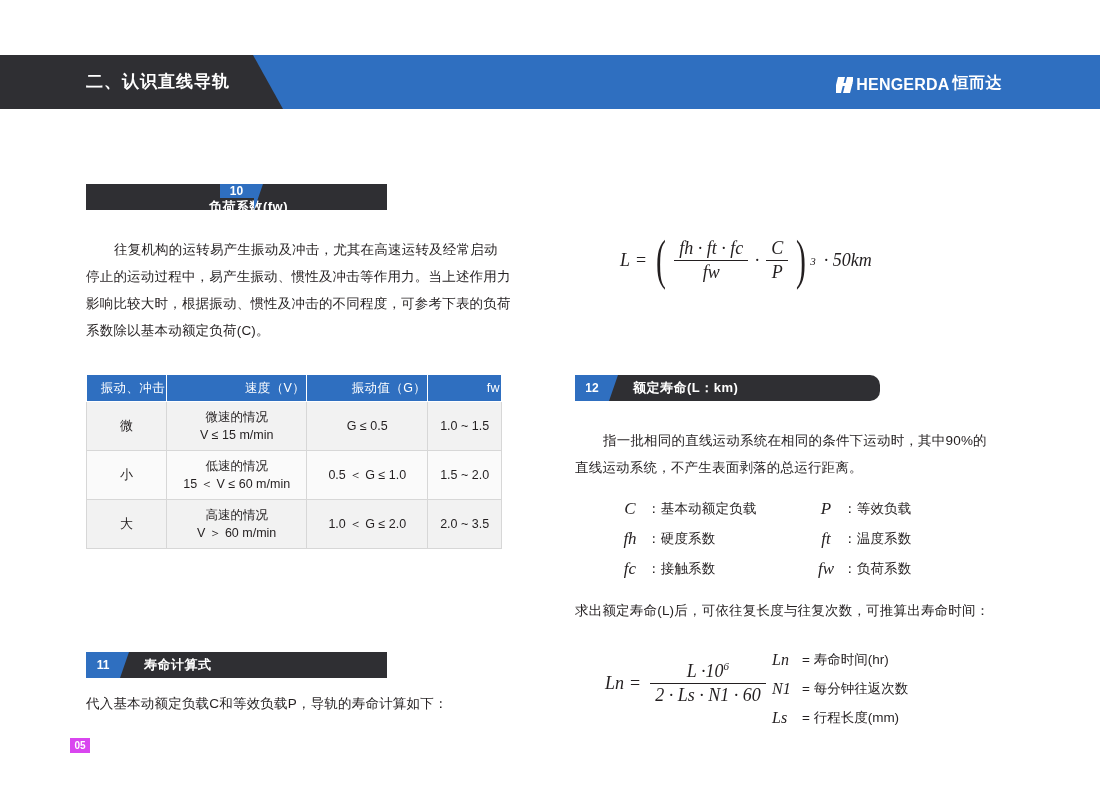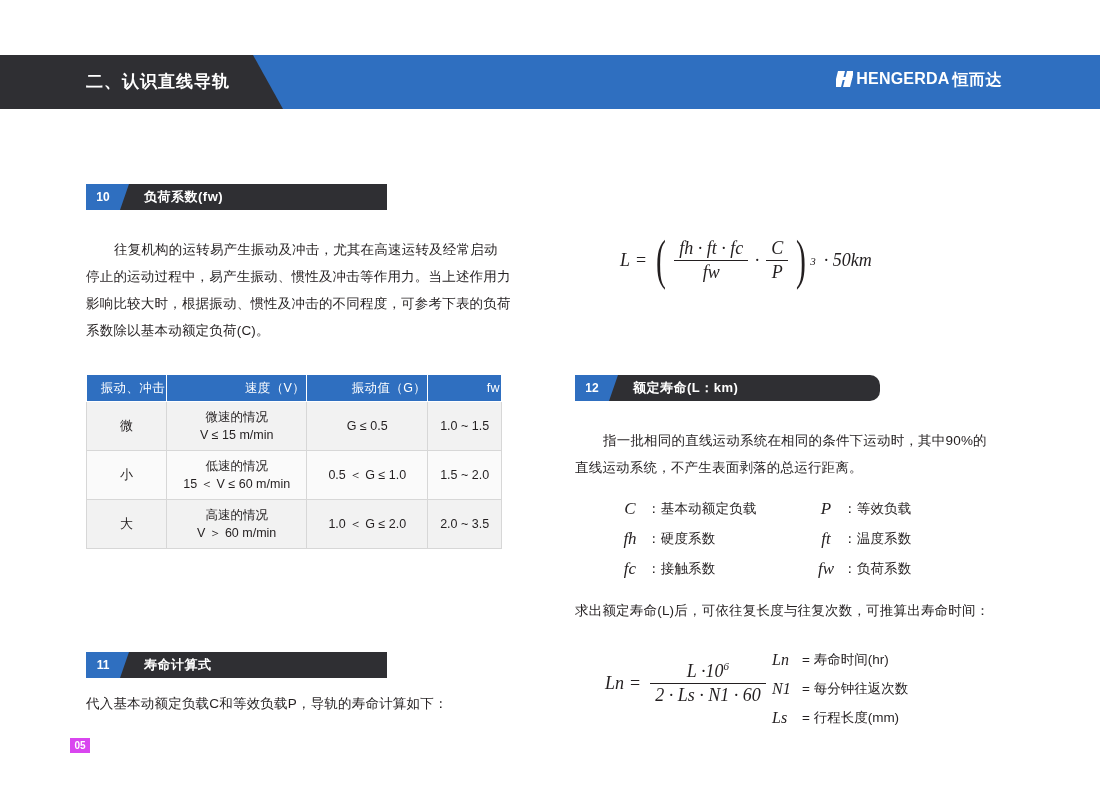--- a/index.html
+++ b/index.html
@@ -55,21 +55,21 @@
     font-weight: bold;
     letter-spacing: 1px;
     z-index: 5;
   }
   .brand {
     position: absolute;
     right: 98px;
     top: 15px;
     height: 24px;
     display: flex;
-    align-items: flex-start;
+    align-items: flex-end;
     gap: 3px;
     z-index: 6;
   }
   .brand-mark {
     width: 17px;
     height: 18px;
     position: relative;
     overflow: hidden;
   }
   .brand-mark span {
@@ -125,21 +125,21 @@
     border-color: #2f6fc0 transparent transparent transparent;
   }
   .ribbon .ribbon-label {
     color: #ffffff;
     font-size: 13px;
     font-weight: bold;
     margin-left: 24px;
     letter-spacing: 0.5px;
   }
 
-  #ribbon-10 { left: 86px; top: 184px; width: 301px; }
+  #ribbon-10 { left: 86px; top: 184px; width: 301px; flex-direction: column; }
   #ribbon-11 { left: 86px; top: 652px; width: 301px; }
   #ribbon-12 { left: 575px; top: 375px; width: 305px; border-radius: 10px; }
 
   
   .para {
     position: absolute;
     font-size: 13.5px;
     line-height: 27px;
     color: #231f20;
     letter-spacing: 0.2px;

